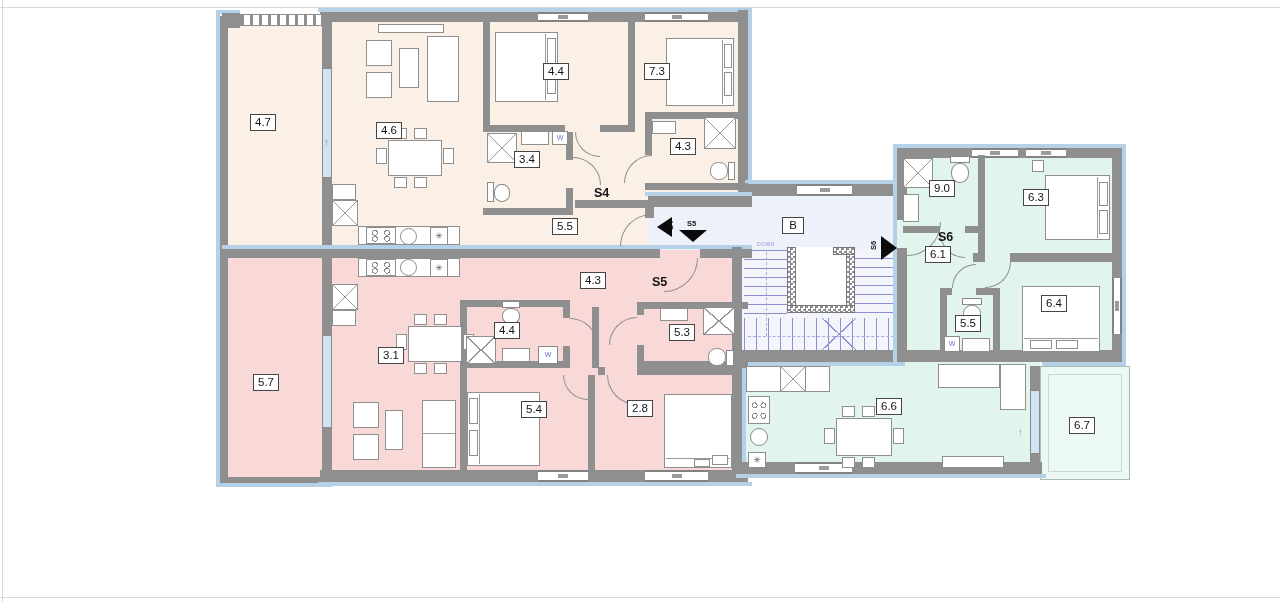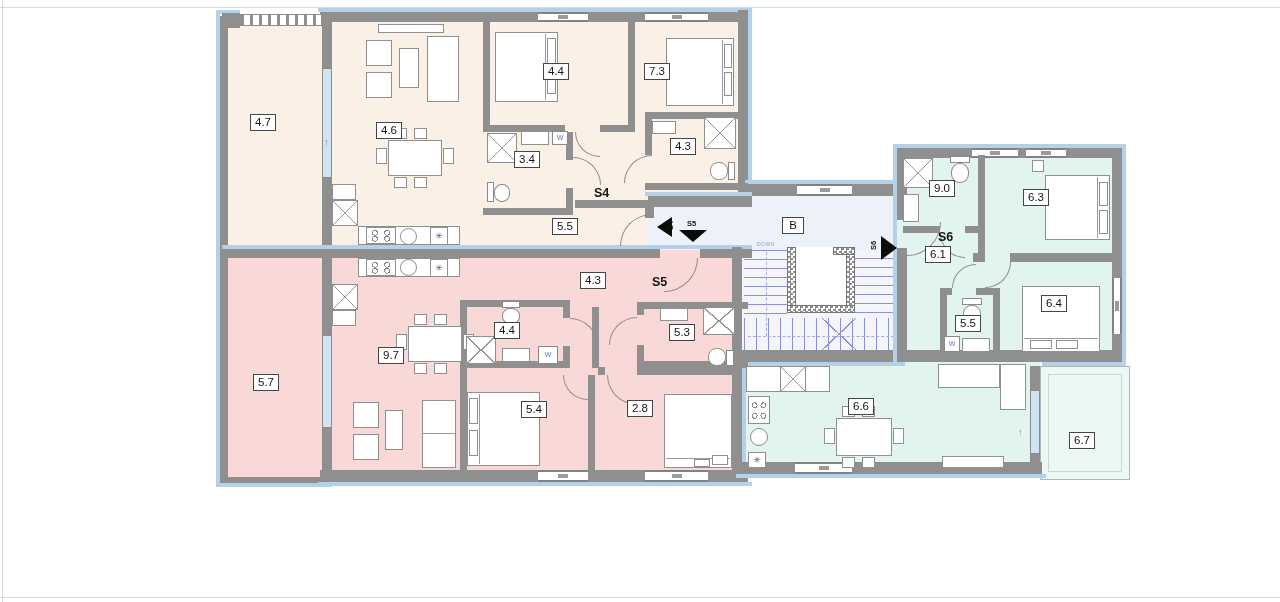--- a/index.html
+++ b/index.html
@@ -345,25 +345,25 @@
   <div class="lbl" style="left:644px;top:63px">7.3</div>
   <div class="lbl" style="left:514px;top:151px">3.4</div>
   <div class="lbl" style="left:670px;top:138px">4.3</div>
   <div class="lbl" style="left:552px;top:218px">5.5</div>
   <div class="ulbl" style="left:594px;top:186px">S4</div>
   <div class="lbl" style="left:782px;top:217px">B</div>
   <div class="lbl" style="left:580px;top:272px">4.3</div>
   <div class="ulbl" style="left:652px;top:275px">S5</div>
   <div class="lbl" style="left:494px;top:322px">4.4</div>
   <div class="lbl" style="left:669px;top:324px">5.3</div>
-  <div class="lbl" style="left:378px;top:347px">9.7</div>
+  <div class="lbl" style="left:378px;top:347px">3.1</div>
   <div class="lbl" style="left:521px;top:401px">5.4</div>
   <div class="lbl" style="left:627px;top:400px">2.8</div>
   <div class="lbl" style="left:253px;top:374px">5.7</div>
   <div class="lbl" style="left:929px;top:180px">9.0</div>
   <div class="lbl" style="left:1023px;top:189px">6.3</div>
   <div class="ulbl" style="left:938px;top:230px">S6</div>
   <div class="lbl" style="left:925px;top:246px">6.1</div>
   <div class="lbl" style="left:1041px;top:295px">6.4</div>
   <div class="lbl" style="left:955px;top:315px">5.5</div>
-  <div class="lbl" style="left:848px;top:398px">6.6</div>
-  <div class="lbl" style="left:1069px;top:432px">6.7</div>
+  <div class="lbl" style="left:876px;top:398px">6.6</div>
+  <div class="lbl" style="left:1069px;top:417px">6.7</div>
 </div>
 
 </body></html>

